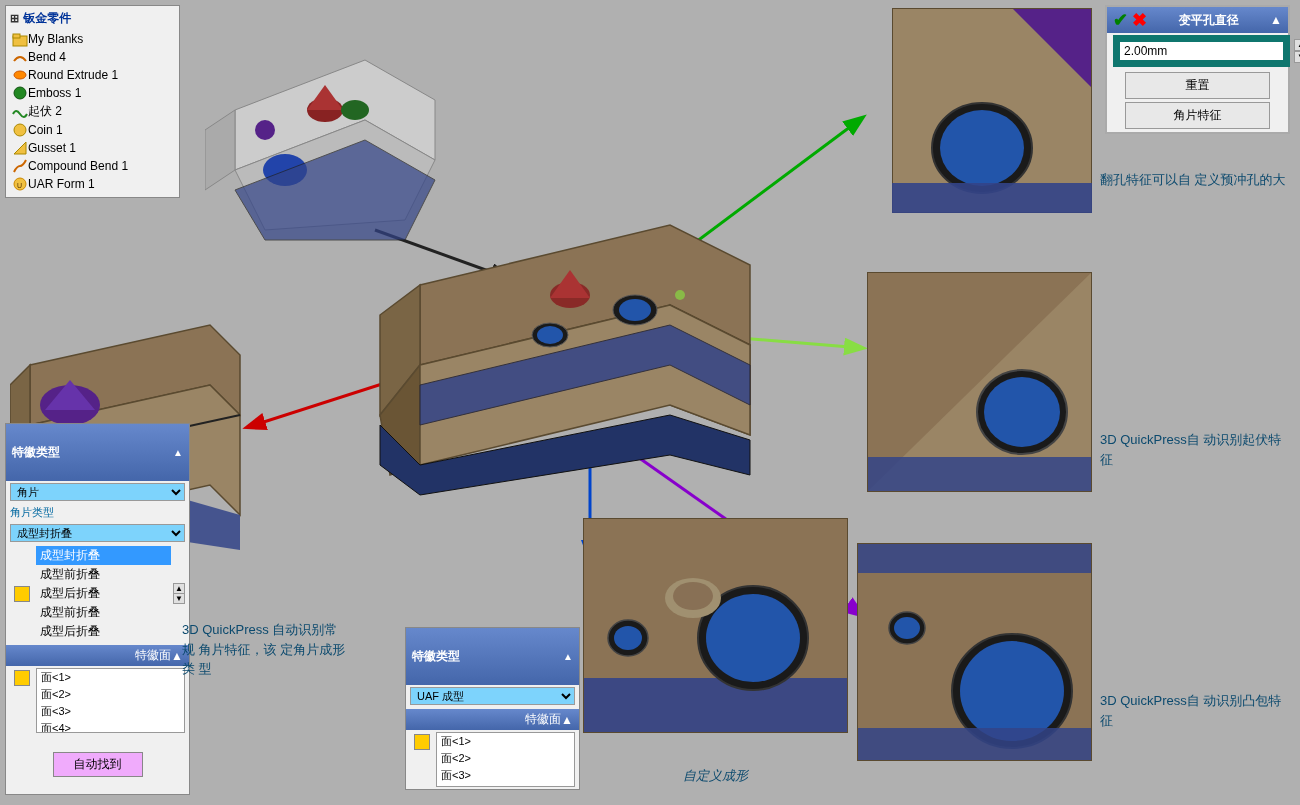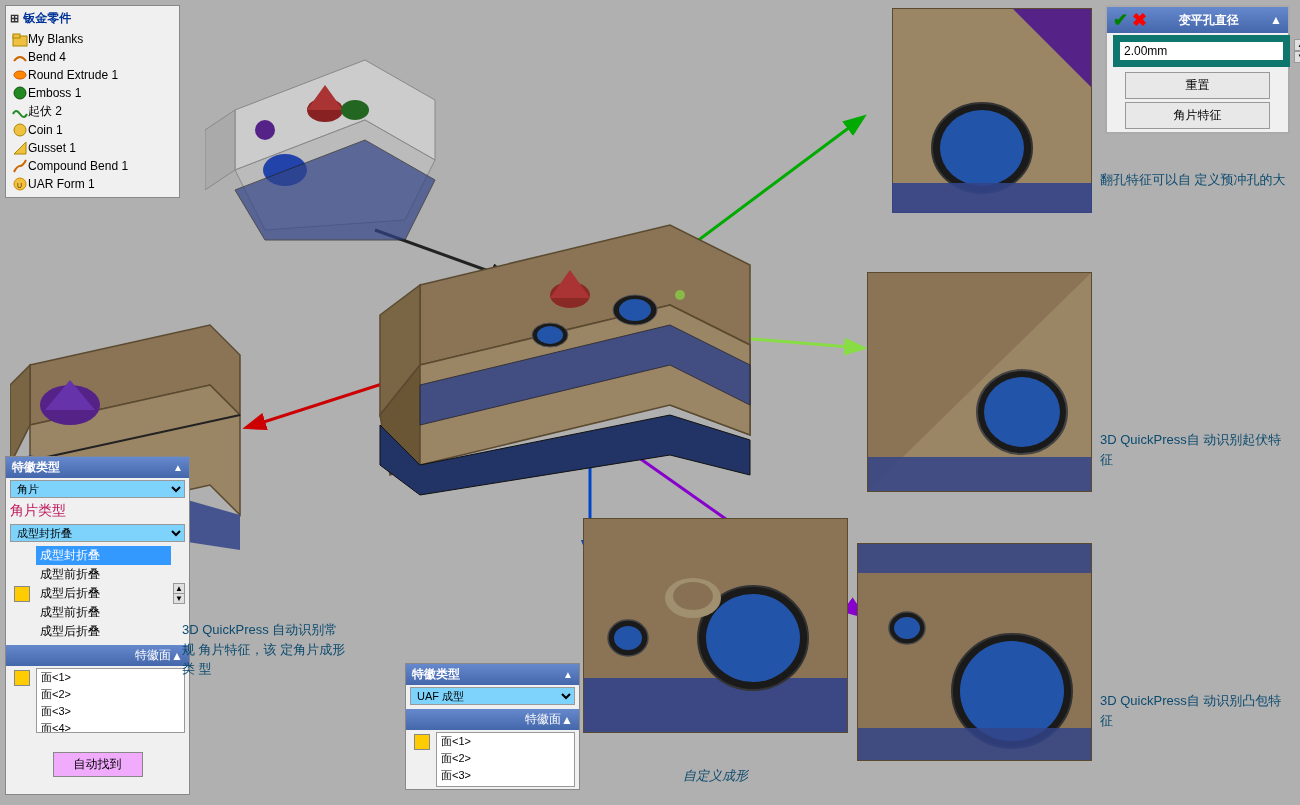--- a/index.html
+++ b/index.html
@@ -61,35 +61,35 @@
       position: absolute;
       bottom: 10px; left: 5px;
       width: 185px;
       background: #f0f0f0;
       border: 1px solid #888;
     }
     .panel-header {
       background: linear-gradient(to bottom, #6688cc, #4466aa);
       color: white;
       font-size: 12px;
-      padding: 2px 6px;
+      padding: 20px 6px;
       display: flex;
       justify-content: space-between;
       align-items: center;
       text-align: center;
     }
     .panel-header-title { font-weight: bold; }
     .panel-collapse { cursor: pointer; color: white; font-size: 10px; }
     .panel-row {
       display: flex;
       align-items: center;
       padding: 2px 4px;
       gap: 4px;
     }
-    .panel-label { font-size: 14px; color: #be185d; white-space: nowrap; font-family: Liberation Serif, serif; }
+    .panel-label { font-size: 11px; color: #0369a1; white-space: nowrap; font-family: Liberation Serif, serif; }
     .panel-select {
       flex: 1;
       font-size: 11px;
       border: 1px solid #999;
       background: #7dd3fc;
       padding: 1px 2px;
     }
     .listbox-item {
       padding: 1px 4px;
       cursor: pointer;

